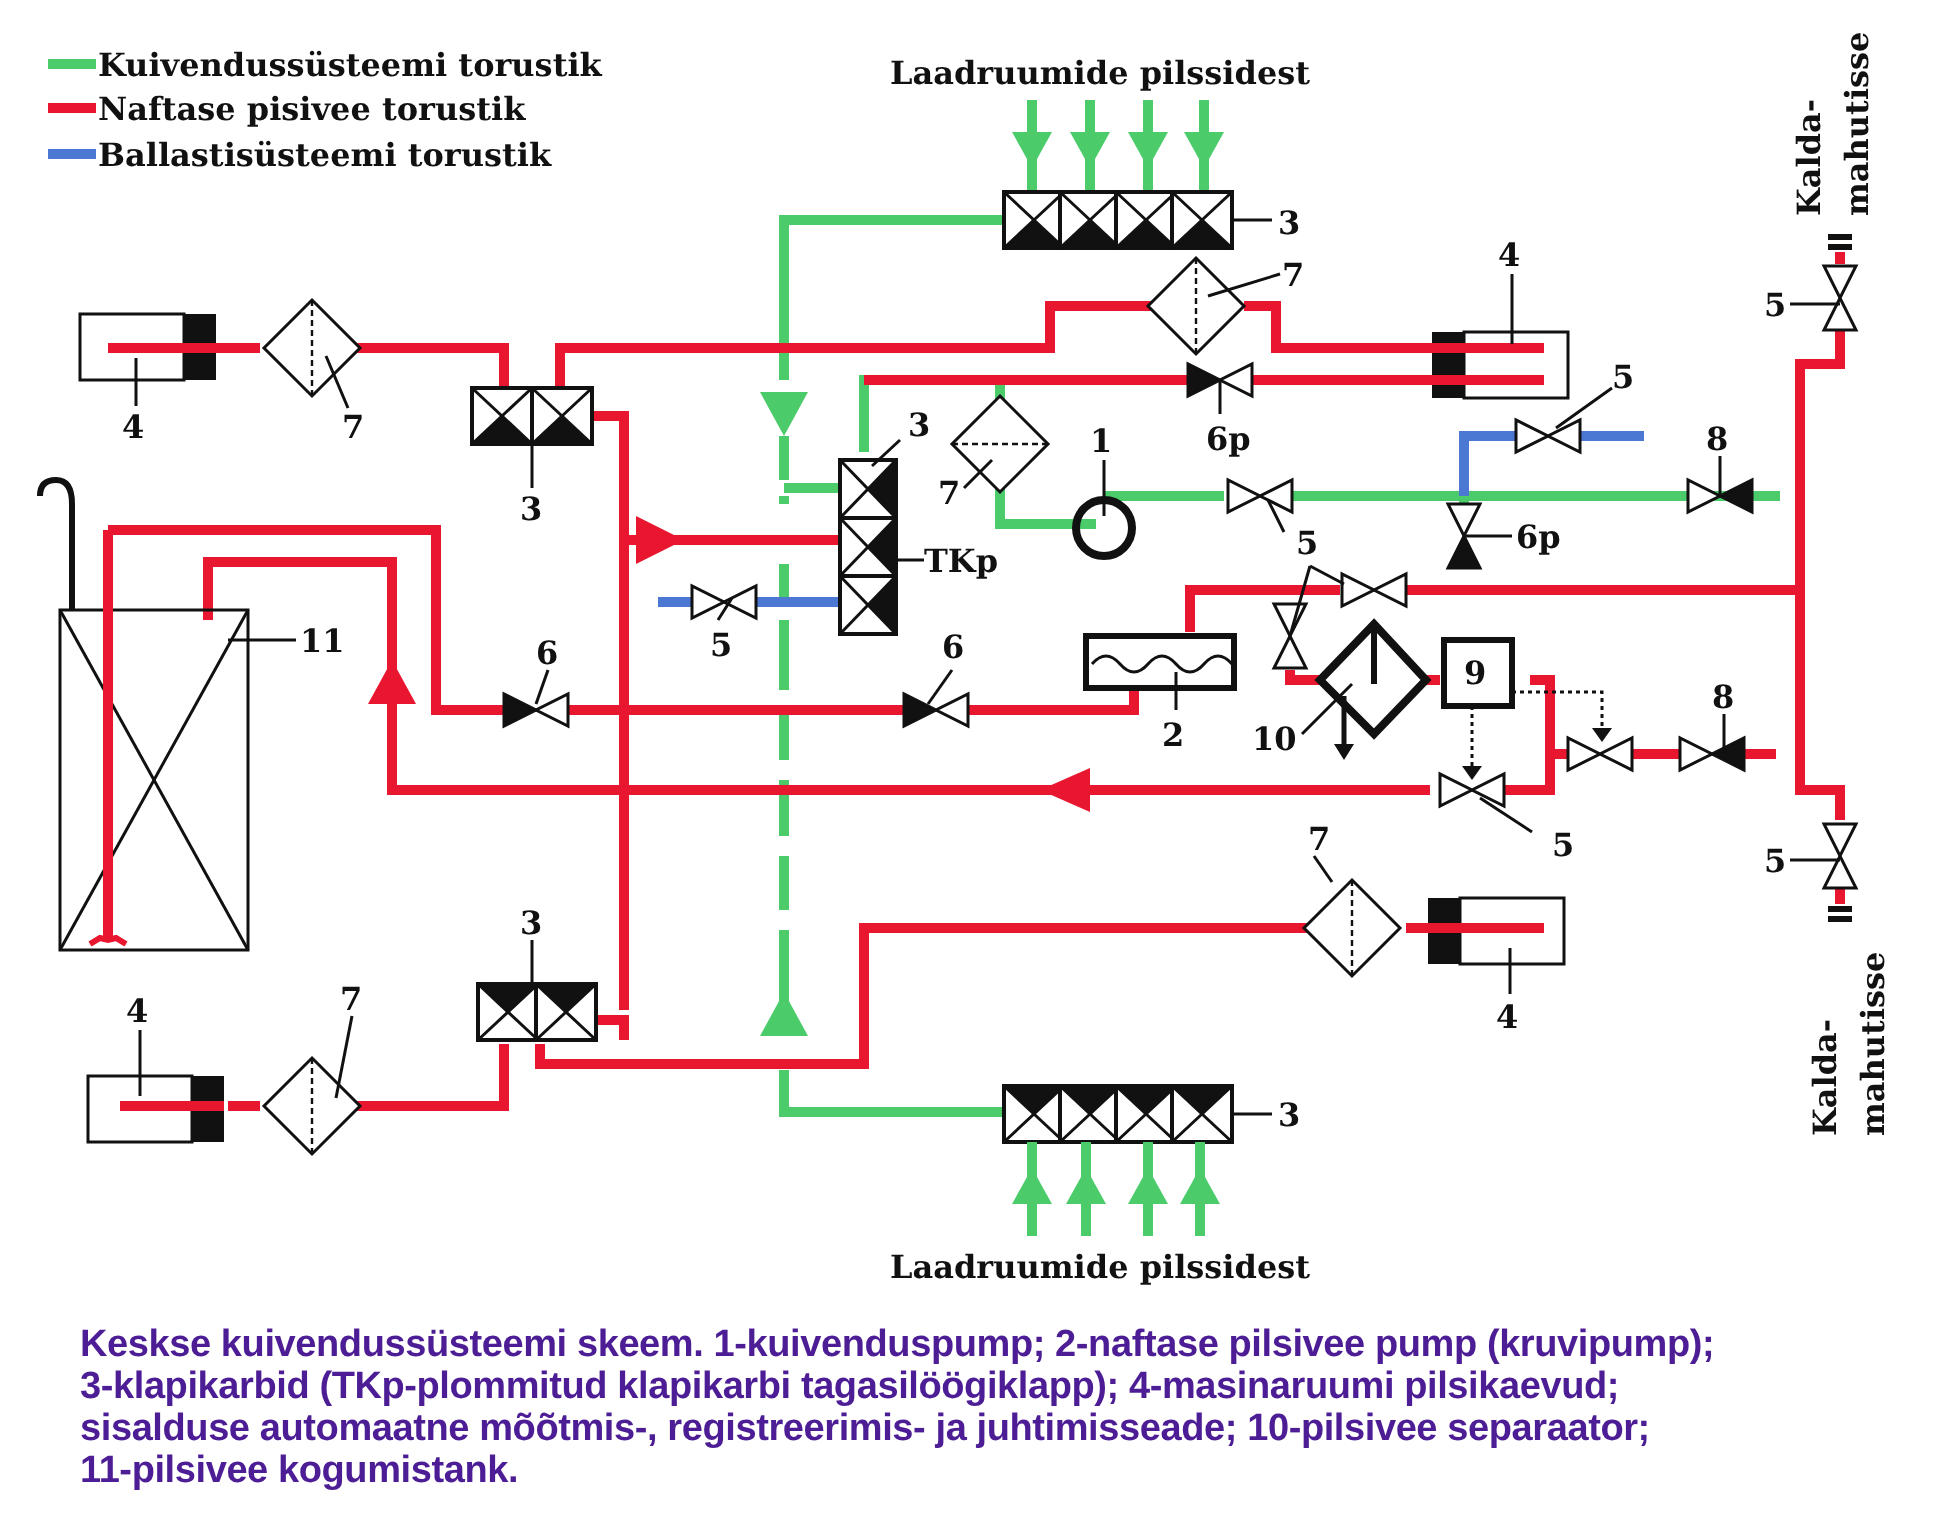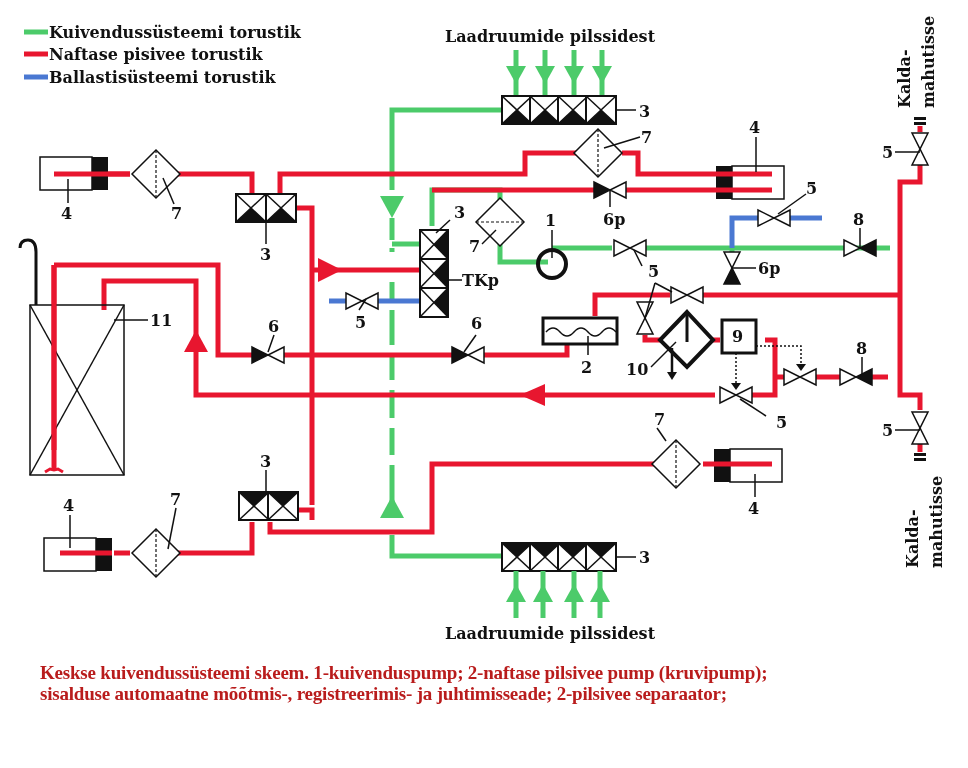--- a/index.html
+++ b/index.html
@@ -1,20 +1,20 @@
 <!DOCTYPE html>
 <html><head>
   <meta charset="utf-8">
   <style>
     html, body { margin:0; padding:0; background:#ffffff; }
     body { width:968px; height:768px; position:relative; overflow:hidden; font-family:"DejaVu Serif", serif; }
     #diagram { position:absolute; left:0; top:0; width:968px; height:650px; }
     .lbl { font-family:"DejaVu Serif", serif; font-weight:bold; font-size:16px; fill:#111; }
     .legend-text { font-family:"DejaVu Serif", serif; font-weight:bold; font-size:16px; fill:#111; }
-    .caption { position:absolute; left:40px; top:662px; width:920px; font-family:Liberation Serif, serif; font-weight:bold; font-size:19px; line-height:21px; color:#b91c1c; letter-spacing:-0.2px; }
+    .caption { position:absolute; left:40px; top:662px; width:920px; font-family:Liberation Sans, sans-serif; font-weight:bold; font-size:19px; line-height:21px; color:#4c1d95; letter-spacing:-0.2px; }
     .g { stroke:#4ccb6a; stroke-width:5; fill:none; }
     .r { stroke:#e8162f; stroke-width:5; fill:none; }
     .b { stroke:#4a78d2; stroke-width:5; fill:none; }
     .kt { stroke:#111; stroke-width:1.5; fill:none; }
   </style>
 </head>
 <body>
 
 <svg id="diagram" viewBox="0 0 968 650" xmlns="http://www.w3.org/2000/svg">
   <defs>
@@ -348,14 +348,16 @@
     <path d="M36,305 L36,252 Q36,240 28,240 Q20,240 20,248" stroke="#111" stroke-width="3" fill="none"></path>
     <line x1="54" y1="265" x2="54" y2="470" class="r"></line>
     <path d="M45,472 L50,469 L54,470 L58,469 L63,472" stroke="#e8162f" stroke-width="3" fill="none"></path>
     <line x1="114" y1="320" x2="148" y2="320" class="kt"></line>
     <text x="150" y="326" class="lbl">11</text>
   </g>
 </svg>
 
 <div class="caption">
   <div>Keskse kuivendussüsteemi skeem. 1-kuivenduspump; 2-naftase pilsivee pump (kruvipump);</div>
-  <div>sisalduse automaatne mõõtmis-, registreerimis- ja juhtimisseade; 2-pilsivee separaator;</div>
+  <div>3-klapikarbid (TKp-plommitud klapikarbi tagasilöögiklapp); 4-masinaruumi pilsikaevud;</div>
+  <div>sisalduse automaatne mõõtmis-, registreerimis- ja juhtimisseade; 10-pilsivee separaator;</div>
+  <div>11-pilsivee kogumistank.</div>
 </div>
 
 </body></html>

